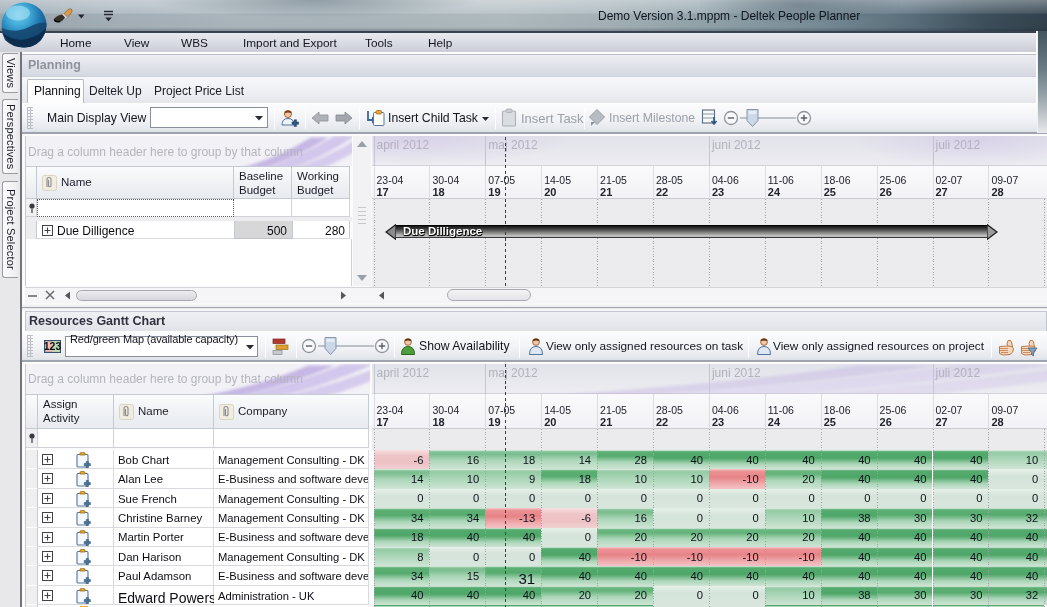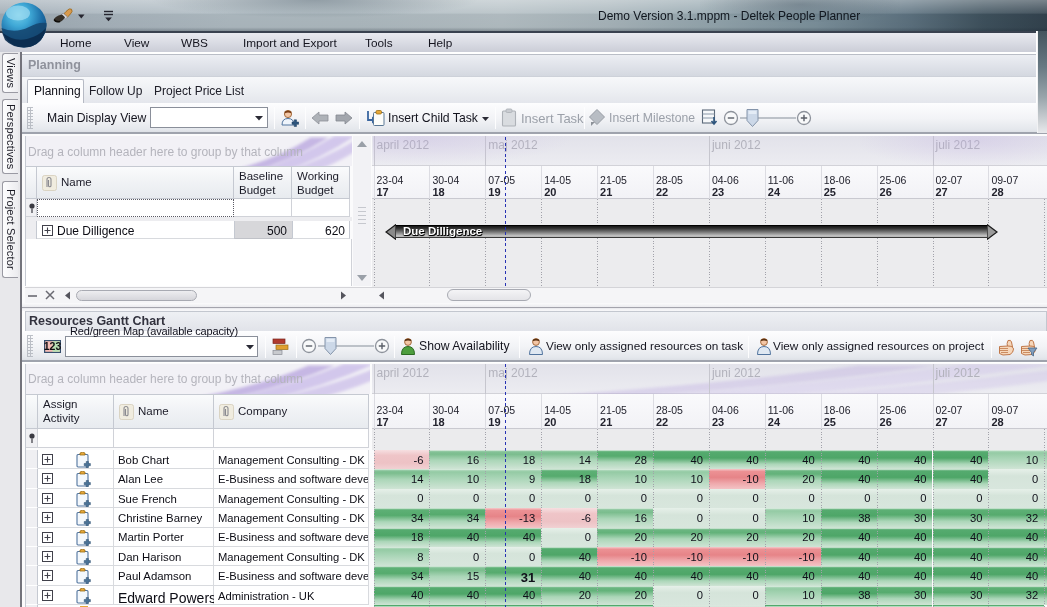--- a/index.html
+++ b/index.html
@@ -54,21 +54,21 @@
 <div class="tx" style="left:3px;top:57px;width:14px;height:32px;font-size:11px;color:#1a1a24;writing-mode:vertical-rl;text-align:center;letter-spacing:0.2px;">Views</div>
 <div class="ab" style="left:2px;top:99px;width:16px;height:75px;background:linear-gradient(90deg,#fdfdfe,#ececef);border:1px solid #9a9aa3;border-right:none;border-radius:3px 0 0 3px;"></div>
 <div class="tx" style="left:3px;top:103px;width:14px;height:67px;font-size:11px;color:#1a1a24;writing-mode:vertical-rl;text-align:center;letter-spacing:0.2px;">Perspectives</div>
 <div class="ab" style="left:2px;top:181px;width:16px;height:97px;background:linear-gradient(90deg,#fdfdfe,#ececef);border:1px solid #9a9aa3;border-right:none;border-radius:3px 0 0 3px;"></div>
 <div class="tx" style="left:3px;top:185px;width:14px;height:89px;font-size:11px;color:#1a1a24;writing-mode:vertical-rl;text-align:center;letter-spacing:0.2px;">Project Selector</div>
 <div class="ab" style="left:22px;top:54px;width:1014px;height:23px;background:linear-gradient(180deg,#eceef3 0%,#dfe2e9 55%,#d4d8e0 100%);border-top:1px solid #b9bdc6;border-bottom:1px solid #cdd1d9;"></div>
 <div class="tx" style="left:28px;top:58px;font-size:12.5px;font-weight:bold;color:#8f929c;">Planning</div>
 <div class="ab" style="left:22px;top:77px;width:1014px;height:26px;background:linear-gradient(180deg,#f7f8fa 0%,#eceef2 60%,#e4e6ec 100%);"></div>
 <div class="ab" style="left:27px;top:79px;width:57px;height:24px;background:#fdfdfe;border:1px solid #b6bac4;border-bottom:none;border-radius:2px 2px 0 0;"></div>
 <div class="tx" style="left:34px;top:84px;font-size:12px;color:#101018;">Planning</div>
-<div class="tx" style="left:89px;top:84px;font-size:12px;color:#20202a;">Follow Up</div>
+<div class="tx" style="left:89px;top:84px;font-size:12px;color:#20202a;">Deltek Up</div>
 <div class="tx" style="left:154px;top:84px;font-size:12px;color:#20202a;">Project Price List</div>
 <div class="ab" style="left:22px;top:103px;width:1025px;height:31px;background:linear-gradient(180deg,#fdfdfe 0%,#f2f3f6 55%,#e4e7ec 92%,#dde0e6 100%);border-bottom:2px solid #9fa3ad;"></div>
 <div class="ab" style="left:27px;top:107px;width:6px;height:22px;background:repeating-linear-gradient(90deg,#b2b6be 0,#b2b6be 1px,transparent 1px,transparent 3px),repeating-linear-gradient(180deg,#b2b6be 0,#b2b6be 1.5px,transparent 1.5px,transparent 3px);background-blend-mode:lighten;opacity:0.85;"></div>
 <div class="tx" style="left:47px;top:110.5px;font-size:12.2px;color:#14141e;">Main Display View</div>
 <div class="ab" style="left:150px;top:107px;width:118px;height:21px;background:#fff;border:1px solid #8a8f9a;"></div>
 <div class="ab" style="left:251px;top:108px;width:16px;height:19px;background:#fff;"></div>
 <svg class="ab" style="left:254px;top:115px;" width="10" height="6">
     <path d="M1,1 l8,0 l-4,4.5 z" fill="#2a2a35"></path>
   </svg>
 <div class="ab" style="left:274px;top:107px;width:1px;height:22px;background:#c3c7cf;border-right:1px solid #fdfdfe;"></div>
@@ -158,21 +158,21 @@
 <div class="ab" style="left:25px;top:221px;width:12px;height:18px;background:#ededf0;border-right:1px solid #c5c9d1;"></div>
 <div class="ab" style="left:37px;top:221px;width:197px;height:18px;background:#fff;border-bottom:1px solid #d8dade;"></div>
 <div class="ab" style="left:234px;top:221px;width:58px;height:18px;background:#d7d7da;border-left:1px solid #c5c9d1;border-bottom:1px solid #c0c2c8;"></div>
 <div class="ab" style="left:292px;top:221px;width:58px;height:18px;background:#fff;border-left:1px solid #c5c9d1;border-bottom:1px solid #d8dade;border-right:1px solid #c5c9d1;"></div>
 <svg class="ab" style="left:42px;top:224.5px;" width="11" height="11" viewBox="0 0 11 11">
 <rect x="0.5" y="0.5" width="10" height="10" fill="#fff" stroke="#41414b" stroke-width="1"></rect>
 <path d="M2.5,5.5 l6,0 M5.5,2.5 l0,6" stroke="#41414b" stroke-width="1.1"></path>
 </svg>
 <div class="tx" style="left:57px;top:223.5px;font-size:12px;color:#0c0c14;">Due Dilligence</div>
 <div class="tx" style="left:234px;top:223.5px;width:53px;text-align:right;font-size:12px;color:#0c0c14;">500</div>
-<div class="tx" style="left:292px;top:223.5px;width:53px;text-align:right;font-size:12px;color:#0c0c14;">620</div>
+<div class="tx" style="left:292px;top:223.5px;width:53px;text-align:right;font-size:12px;color:#0c0c14;">280</div>
 <div class="ab" style="left:25px;top:239px;width:327px;height:47px;background:#fff;border-right:1px solid #d0d2d8;"></div>
 <div class="ab" style="left:25px;top:136px;width:1px;height:150px;background:#c6cad2;"></div>
 <div class="ab" style="left:353px;top:136px;width:18px;height:150px;background:#f2f2f5;"></div>
 <svg class="ab" style="left:356px;top:139px;" width="12" height="10">
     <path d="M6,2 L11,8 L1,8 Z" fill="#9aa0a8"></path>
   </svg>
 <svg class="ab" style="left:356px;top:273px;" width="12" height="10">
     <path d="M6,8 L11,2 L1,2 Z" fill="#9aa0a8"></path>
   </svg>
 <div class="ab" style="left:358px;top:207px;width:8px;height:18px;background:repeating-linear-gradient(180deg,#c6c8ce 0,#c6c8ce 1.2px,#f2f2f5 1.2px,#f2f2f5 4px);"></div>
@@ -257,21 +257,21 @@
 <div class="ab" style="left:25px;top:311px;width:1022px;height:20px;background:linear-gradient(180deg,#eef0f4 0%,#e1e3e9 100%);border:1px solid #c3c7cf;border-bottom:none;"></div>
 <div class="tx" style="left:29px;top:314px;font-size:12.5px;font-weight:bold;color:#32323e;">Resources Gantt Chart</div>
 <div class="ab" style="left:22px;top:331px;width:1025px;height:31px;background:linear-gradient(180deg,#fdfdfe 0%,#f2f3f6 55%,#e4e7ec 92%,#dde0e6 100%);border-bottom:2px solid #9fa3ad;"></div>
 <div class="ab" style="left:27px;top:335px;width:6px;height:22px;background:repeating-linear-gradient(90deg,#b2b6be 0,#b2b6be 1px,transparent 1px,transparent 3px),repeating-linear-gradient(180deg,#b2b6be 0,#b2b6be 1.5px,transparent 1.5px,transparent 3px);background-blend-mode:lighten;opacity:0.85;"></div>
 <svg class="ab" style="left:44px;top:340px;" width="17" height="13" viewBox="0 0 17 13">
 <rect x="0.6" y="0.6" width="15.8" height="11.8" fill="#f6bdb6" stroke="#37506e" stroke-width="1.2"></rect>
 <rect x="8.5" y="1.2" width="7.3" height="10.6" fill="#b8e0b4"></rect>
 <text x="8.5" y="10" text-anchor="middle" font-size="10.5" font-weight="bold" fill="#101014" font-family="Liberation Sans">123</text>
 </svg>
 <div class="ab" style="left:65px;top:336px;width:193px;height:21px;background:#fff;border:1px solid #8a8f9a;"></div>
-<div class="tx" style="left:70px;top:325px;font-size:11px;letter-spacing:-0.15px;color:#10101c;">Red/green Map (available capacity)</div>
+<div class="tx" style="left:70px;top:333px;font-size:11px;letter-spacing:-0.15px;color:#10101c;">Red/green Map (available capacity)</div>
 <div class="ab" style="left:242px;top:337px;width:15px;height:19px;background:#fff;"></div>
 <svg class="ab" style="left:245px;top:344px;" width="10" height="6">
     <path d="M1,1 l8,0 l-4,4.5 z" fill="#2a2a35"></path>
   </svg>
 <div class="ab" style="left:265px;top:336px;width:1px;height:22px;background:#c3c7cf;border-right:1px solid #fdfdfe;"></div>
 <svg class="ab" style="left:272px;top:337px;" width="18" height="19" viewBox="0 0 18 19">
 <rect x="1" y="2" width="12" height="4.5" fill="#b03a2e" stroke="#7a241c" stroke-width="0.7"></rect>
 <rect x="4" y="8" width="12" height="4.5" fill="#e0a030" stroke="#9a6d14" stroke-width="0.7"></rect>
 <rect x="1" y="13.5" width="9" height="4" fill="#c8cace" stroke="#8a8e96" stroke-width="0.7"></rect>
 </svg>
@@ -670,21 +670,21 @@
 </svg>
 <div class="ab" style="left:114px;top:566.4px;width:100px;height:19.4px;background:#fff;border-right:1px solid #d8dade;border-bottom:1px solid #d8dade;"></div>
 <div class="tx" style="left:118px;top:570.2px;font-size:11.4px;color:#0c0c14;">Paul Adamson</div>
 <div class="ab" style="left:214px;top:566.4px;width:155px;height:19.4px;background:#fff;border-right:1px solid #d8dade;border-bottom:1px solid #d8dade;overflow:hidden;"></div>
 <div class="tx" style="left:218px;top:570.2px;font-size:11.2px;color:#0c0c14;max-width:150px;overflow:hidden;">E-Business and software deve</div>
 <div class="ab" style="left:373.5px;top:566.4px;width:55.9px;height:19.4px;background:linear-gradient(180deg,#e7f1ea 0%,#5db075 9%,#56ab6e 37%,#abd6b8 69%,#cfe4d5 100%);"></div>
 <div class="tx" style="left:373.5px;top:569.9px;width:49.9px;text-align:right;font-size:11.2px;color:#10101a;">34</div>
 <div class="ab" style="left:429.4px;top:566.4px;width:55.9px;height:19.4px;background:linear-gradient(180deg,#e7f1ea 0%,#84c297 9%,#7bbd8e 21%,#abd6b8 53%,#cfe4d5 100%);"></div>
 <div class="tx" style="left:429.4px;top:569.9px;width:49.9px;text-align:right;font-size:11.2px;color:#10101a;">15</div>
 <div class="ab" style="left:485.3px;top:566.4px;width:55.9px;height:19.4px;background:linear-gradient(180deg,#e7f1ea 0%,#5db075 9%,#56ab6e 34%,#abd6b8 66%,#cfe4d5 100%);"></div>
-<div class="tx" style="left:485.3px;top:569.9px;width:49.9px;text-align:right;font-size:13px;color:#10101a;font-weight:bold;">31</div>
+<div class="tx" style="left:485.3px;top:569.9px;width:49.9px;text-align:right;font-size:15px;color:#10101a;">31</div>
 <div class="ab" style="left:541.2px;top:566.4px;width:55.9px;height:19.4px;background:linear-gradient(180deg,#e7f1ea 0%,#55ab6f 9%,#4ea668 42%,#abd6b8 74%,#cfe4d5 100%);"></div>
 <div class="tx" style="left:541.2px;top:569.9px;width:49.9px;text-align:right;font-size:11.2px;color:#10101a;">40</div>
 <div class="ab" style="left:597.1px;top:566.4px;width:55.9px;height:19.4px;background:linear-gradient(180deg,#e7f1ea 0%,#55ab6f 9%,#4ea668 42%,#abd6b8 74%,#cfe4d5 100%);"></div>
 <div class="tx" style="left:597.1px;top:569.9px;width:49.9px;text-align:right;font-size:11.2px;color:#10101a;">40</div>
 <div class="ab" style="left:653.0px;top:566.4px;width:55.9px;height:19.4px;background:linear-gradient(180deg,#e7f1ea 0%,#55ab6f 9%,#4ea668 42%,#abd6b8 74%,#cfe4d5 100%);"></div>
 <div class="tx" style="left:653.0px;top:569.9px;width:49.9px;text-align:right;font-size:11.2px;color:#10101a;">40</div>
 <div class="ab" style="left:708.9px;top:566.4px;width:55.9px;height:19.4px;background:linear-gradient(180deg,#e7f1ea 0%,#55ab6f 9%,#4ea668 42%,#abd6b8 74%,#cfe4d5 100%);"></div>
 <div class="tx" style="left:708.9px;top:569.9px;width:49.9px;text-align:right;font-size:11.2px;color:#10101a;">40</div>
 <div class="ab" style="left:764.8px;top:566.4px;width:55.9px;height:19.4px;background:linear-gradient(180deg,#e7f1ea 0%,#55ab6f 9%,#4ea668 42%,#abd6b8 74%,#cfe4d5 100%);"></div>
 <div class="tx" style="left:764.8px;top:569.9px;width:49.9px;text-align:right;font-size:11.2px;color:#10101a;">40</div>

